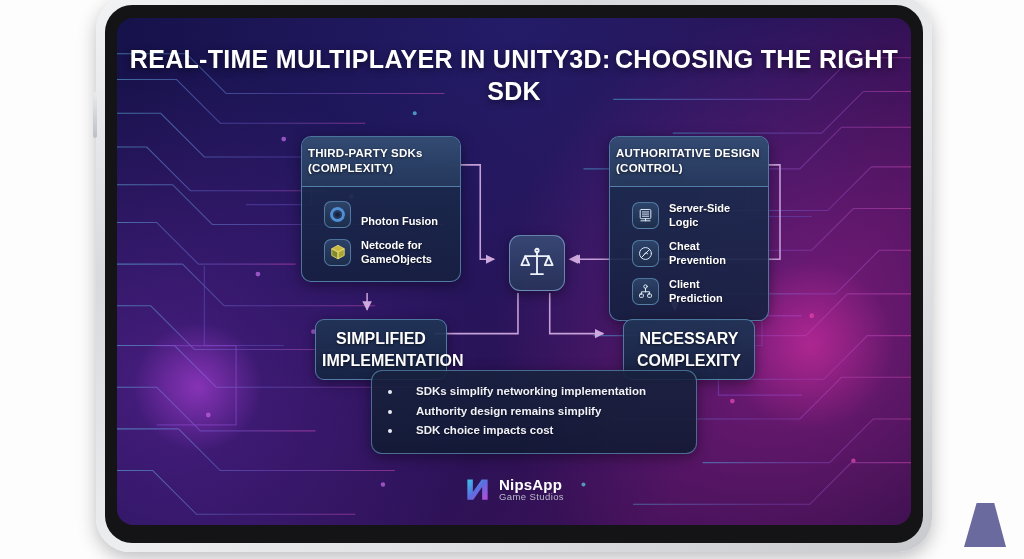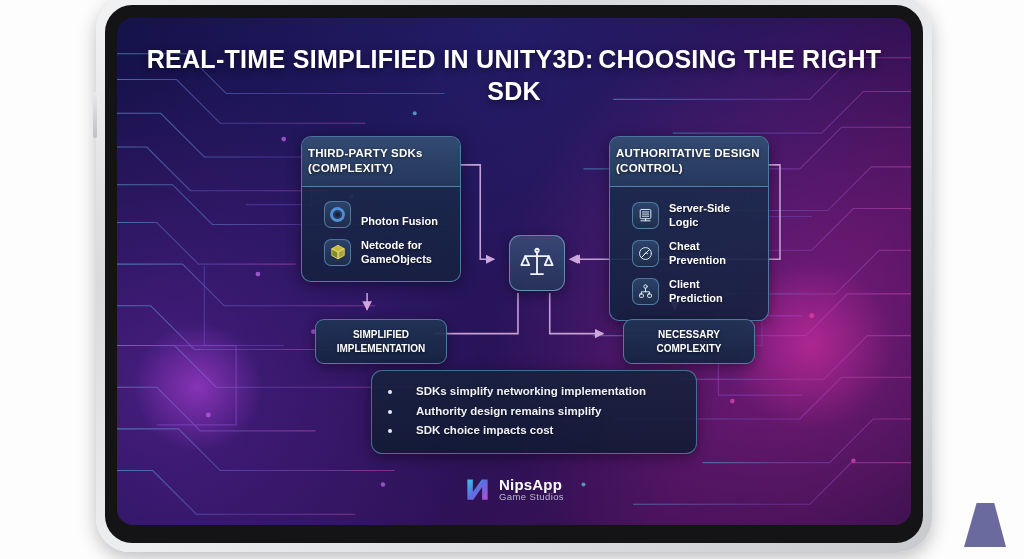--- a/index.html
+++ b/index.html
@@ -119,21 +119,21 @@
   }
 
   
   .outcome {
     position:absolute; width:132px; padding:8px 6px;
     text-align:center; border-radius:9px;
     background: linear-gradient(180deg, rgba(32,52,86,.94), rgba(22,36,66,.94));
     border:1px solid rgba(120,190,235,.55);
     box-shadow:0 3px 12px rgba(0,0,0,.4);
   }
-  .outcome-l { color:#fff; font-weight:700; font-size:10px; line-height:1.35;
+  .outcome-l { color:#fff; font-weight:700; font-size:16px; line-height:1.35;
     text-shadow:0 1px 3px rgba(0,0,0,.6); display:block; }
   .outcome-left  { left:198px; top:301px; }
   .outcome-right { left:506px; top:301px; }
 
   
   .bullets {
     position:absolute; left:254px; top:352px; width:326px;
     padding:11px 16px 12px;
     border-radius:11px;
     background: linear-gradient(180deg, rgba(24,34,62,.9), rgba(18,26,52,.9));
@@ -259,21 +259,21 @@
 
             <path d="M562 277 L562 294" marker-end="url(#ar)"></path>
 
             <path d="M404 277 L404 318 L320 318"></path>
 
             <path d="M436 277 L436 318 L490 318" marker-end="url(#ar)"></path>
           </g>
         </svg>
 
         <div class="title-wrap">
-          <span class="title-line">REAL-TIME SIMPLIFIED IN UNITY3D:</span>
+          <span class="title-line">REAL-TIME MULTIPLAYER IN UNITY3D:</span>
           <span class="title-line">CHOOSING THE RIGHT SDK</span>
         </div>
 
         <div class="card card-left">
           <div class="card-head">
             <span class="card-head-l">THIRD-PARTY SDKs</span>
             <span class="card-head-l">(COMPLEXITY)</span>
           </div>
           <div class="card-body">
 

